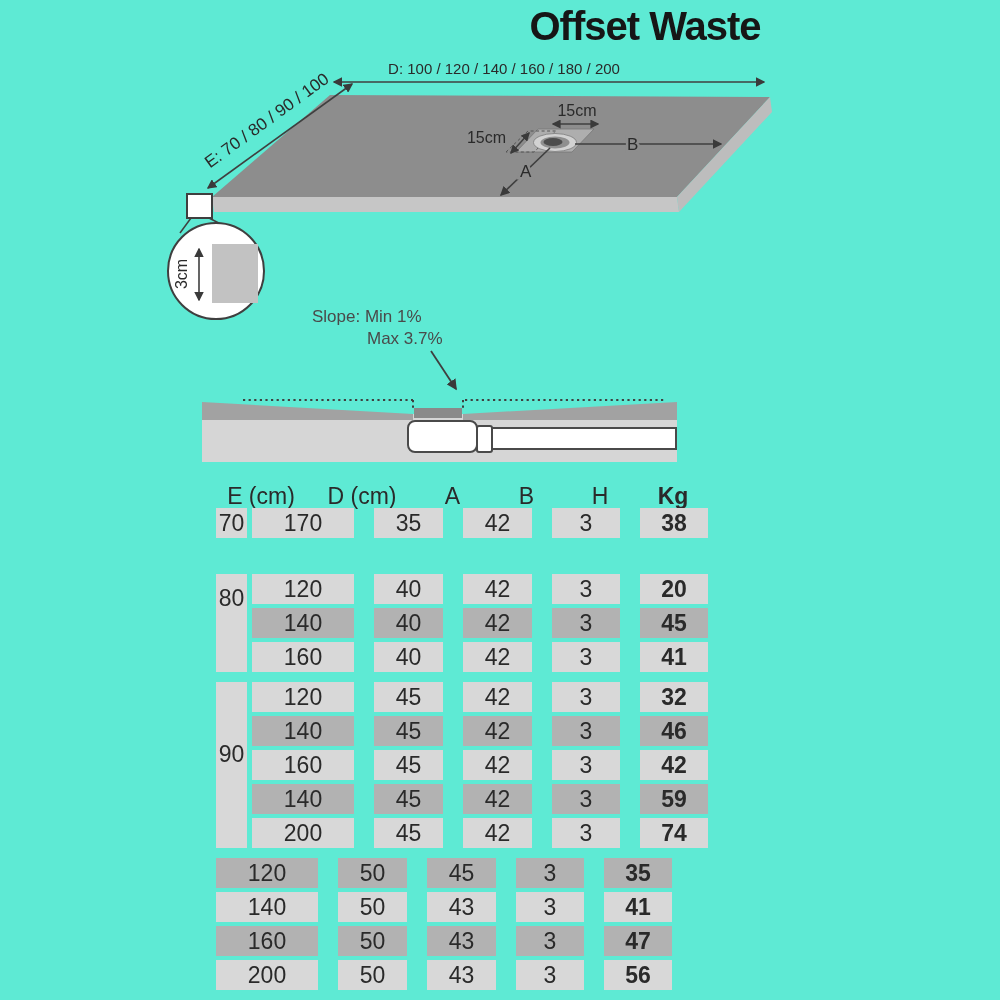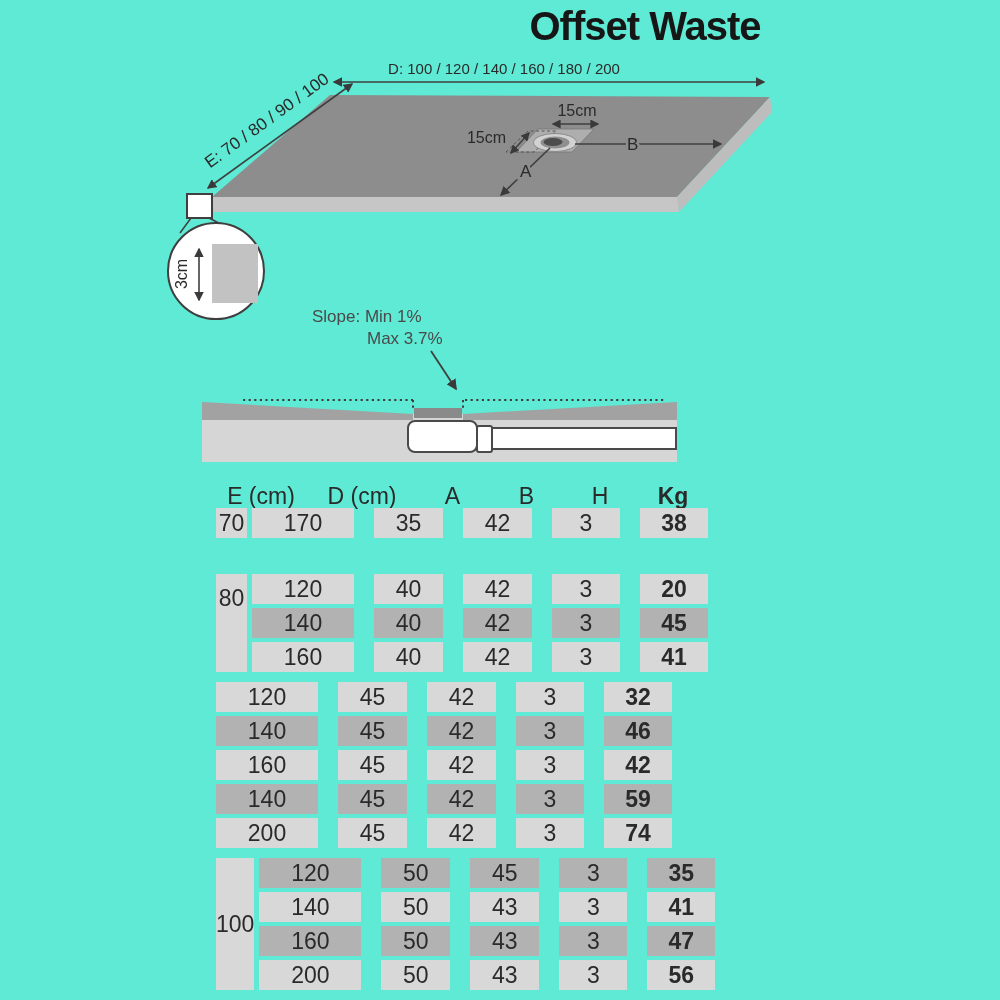--- a/index.html
+++ b/index.html
@@ -155,20 +155,21 @@
             <div class="trow light">
               <div class="cell c1">160</div>
               <div class="cell c2">40</div>
               <div class="cell c3">42</div>
               <div class="cell c4">3</div>
               <div class="cell c5">41</div>
             </div>
           </div>
         </div>
         <div class="tgroup g2">
+          <div class="ecell c0">90</div>
           <div class="rows">
             <div class="trow light">
               <div class="cell c1">120</div>
               <div class="cell c2">45</div>
               <div class="cell c3">42</div>
               <div class="cell c4">3</div>
               <div class="cell c5">32</div>
             </div>
             <div class="trow dark">
               <div class="cell c1">140</div>
@@ -194,21 +195,20 @@
             <div class="trow light">
               <div class="cell c1">200</div>
               <div class="cell c2">45</div>
               <div class="cell c3">42</div>
               <div class="cell c4">3</div>
               <div class="cell c5">74</div>
             </div>
           </div>
         </div>
         <div class="tgroup g3">
-          <div class="ecell c0">100</div>
           <div class="rows">
             <div class="trow dark">
               <div class="cell c1">120</div>
               <div class="cell c2">50</div>
               <div class="cell c3">45</div>
               <div class="cell c4">3</div>
               <div class="cell c5">35</div>
             </div>
             <div class="trow light">
               <div class="cell c1">140</div>

